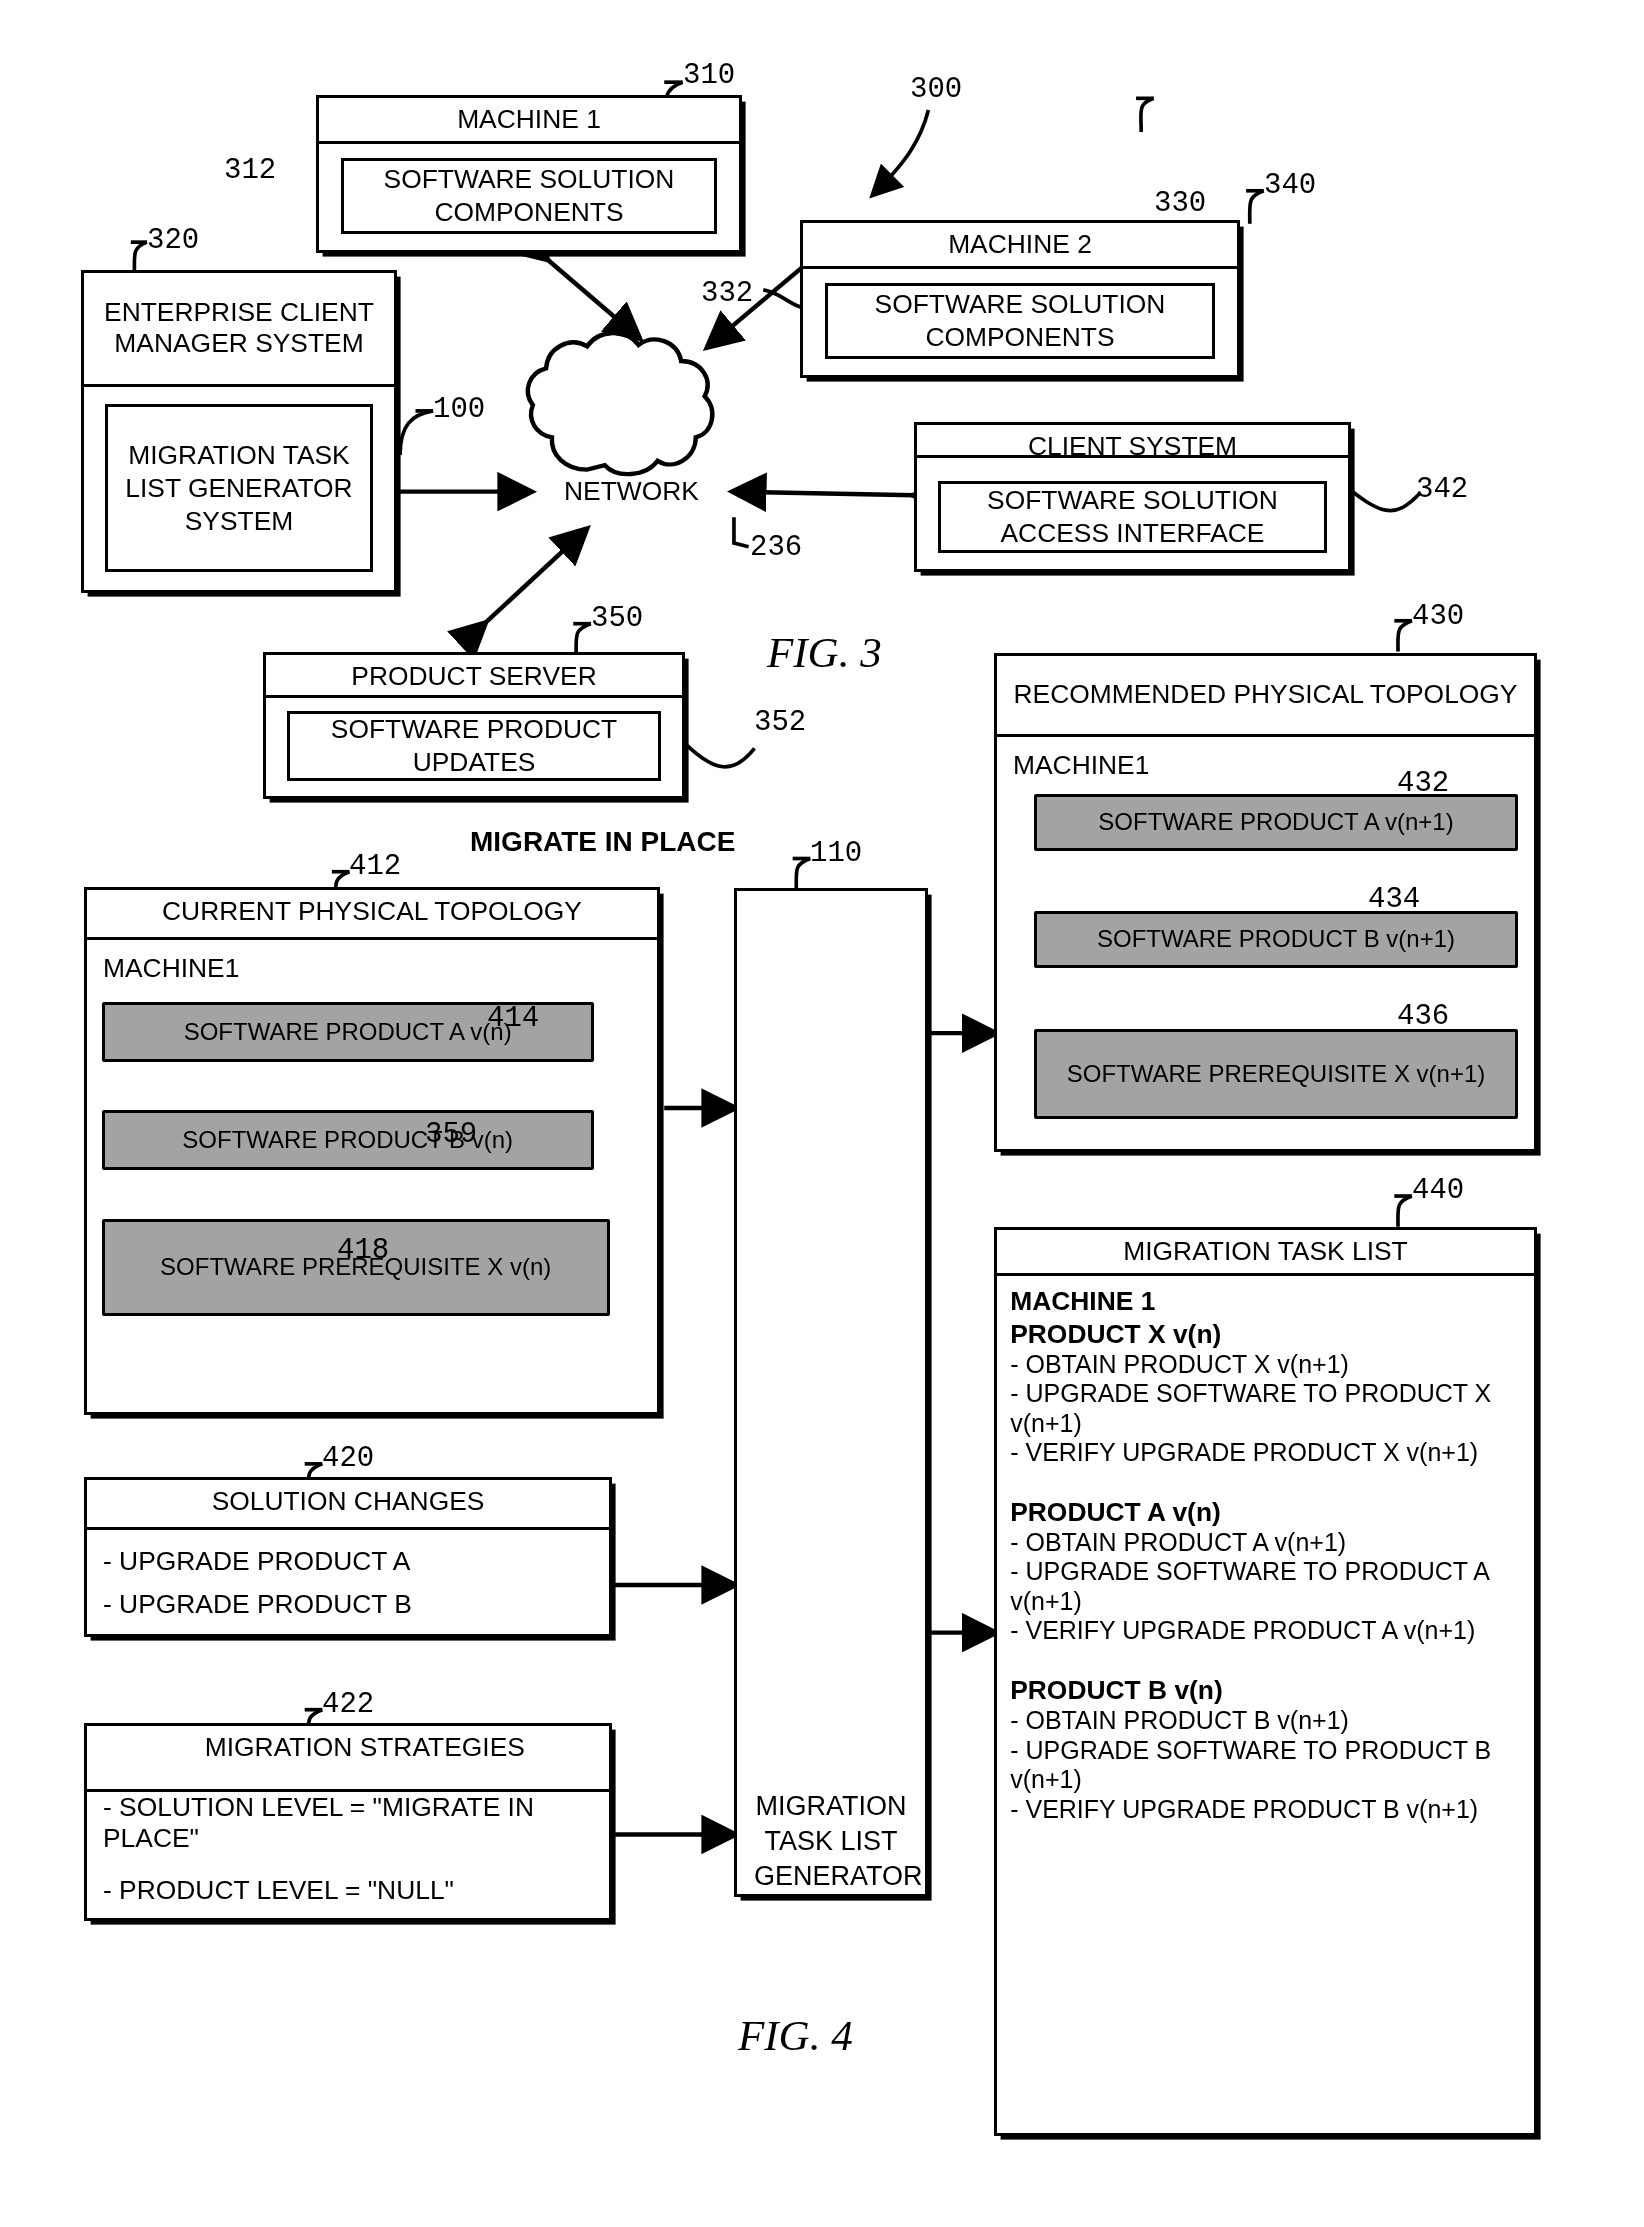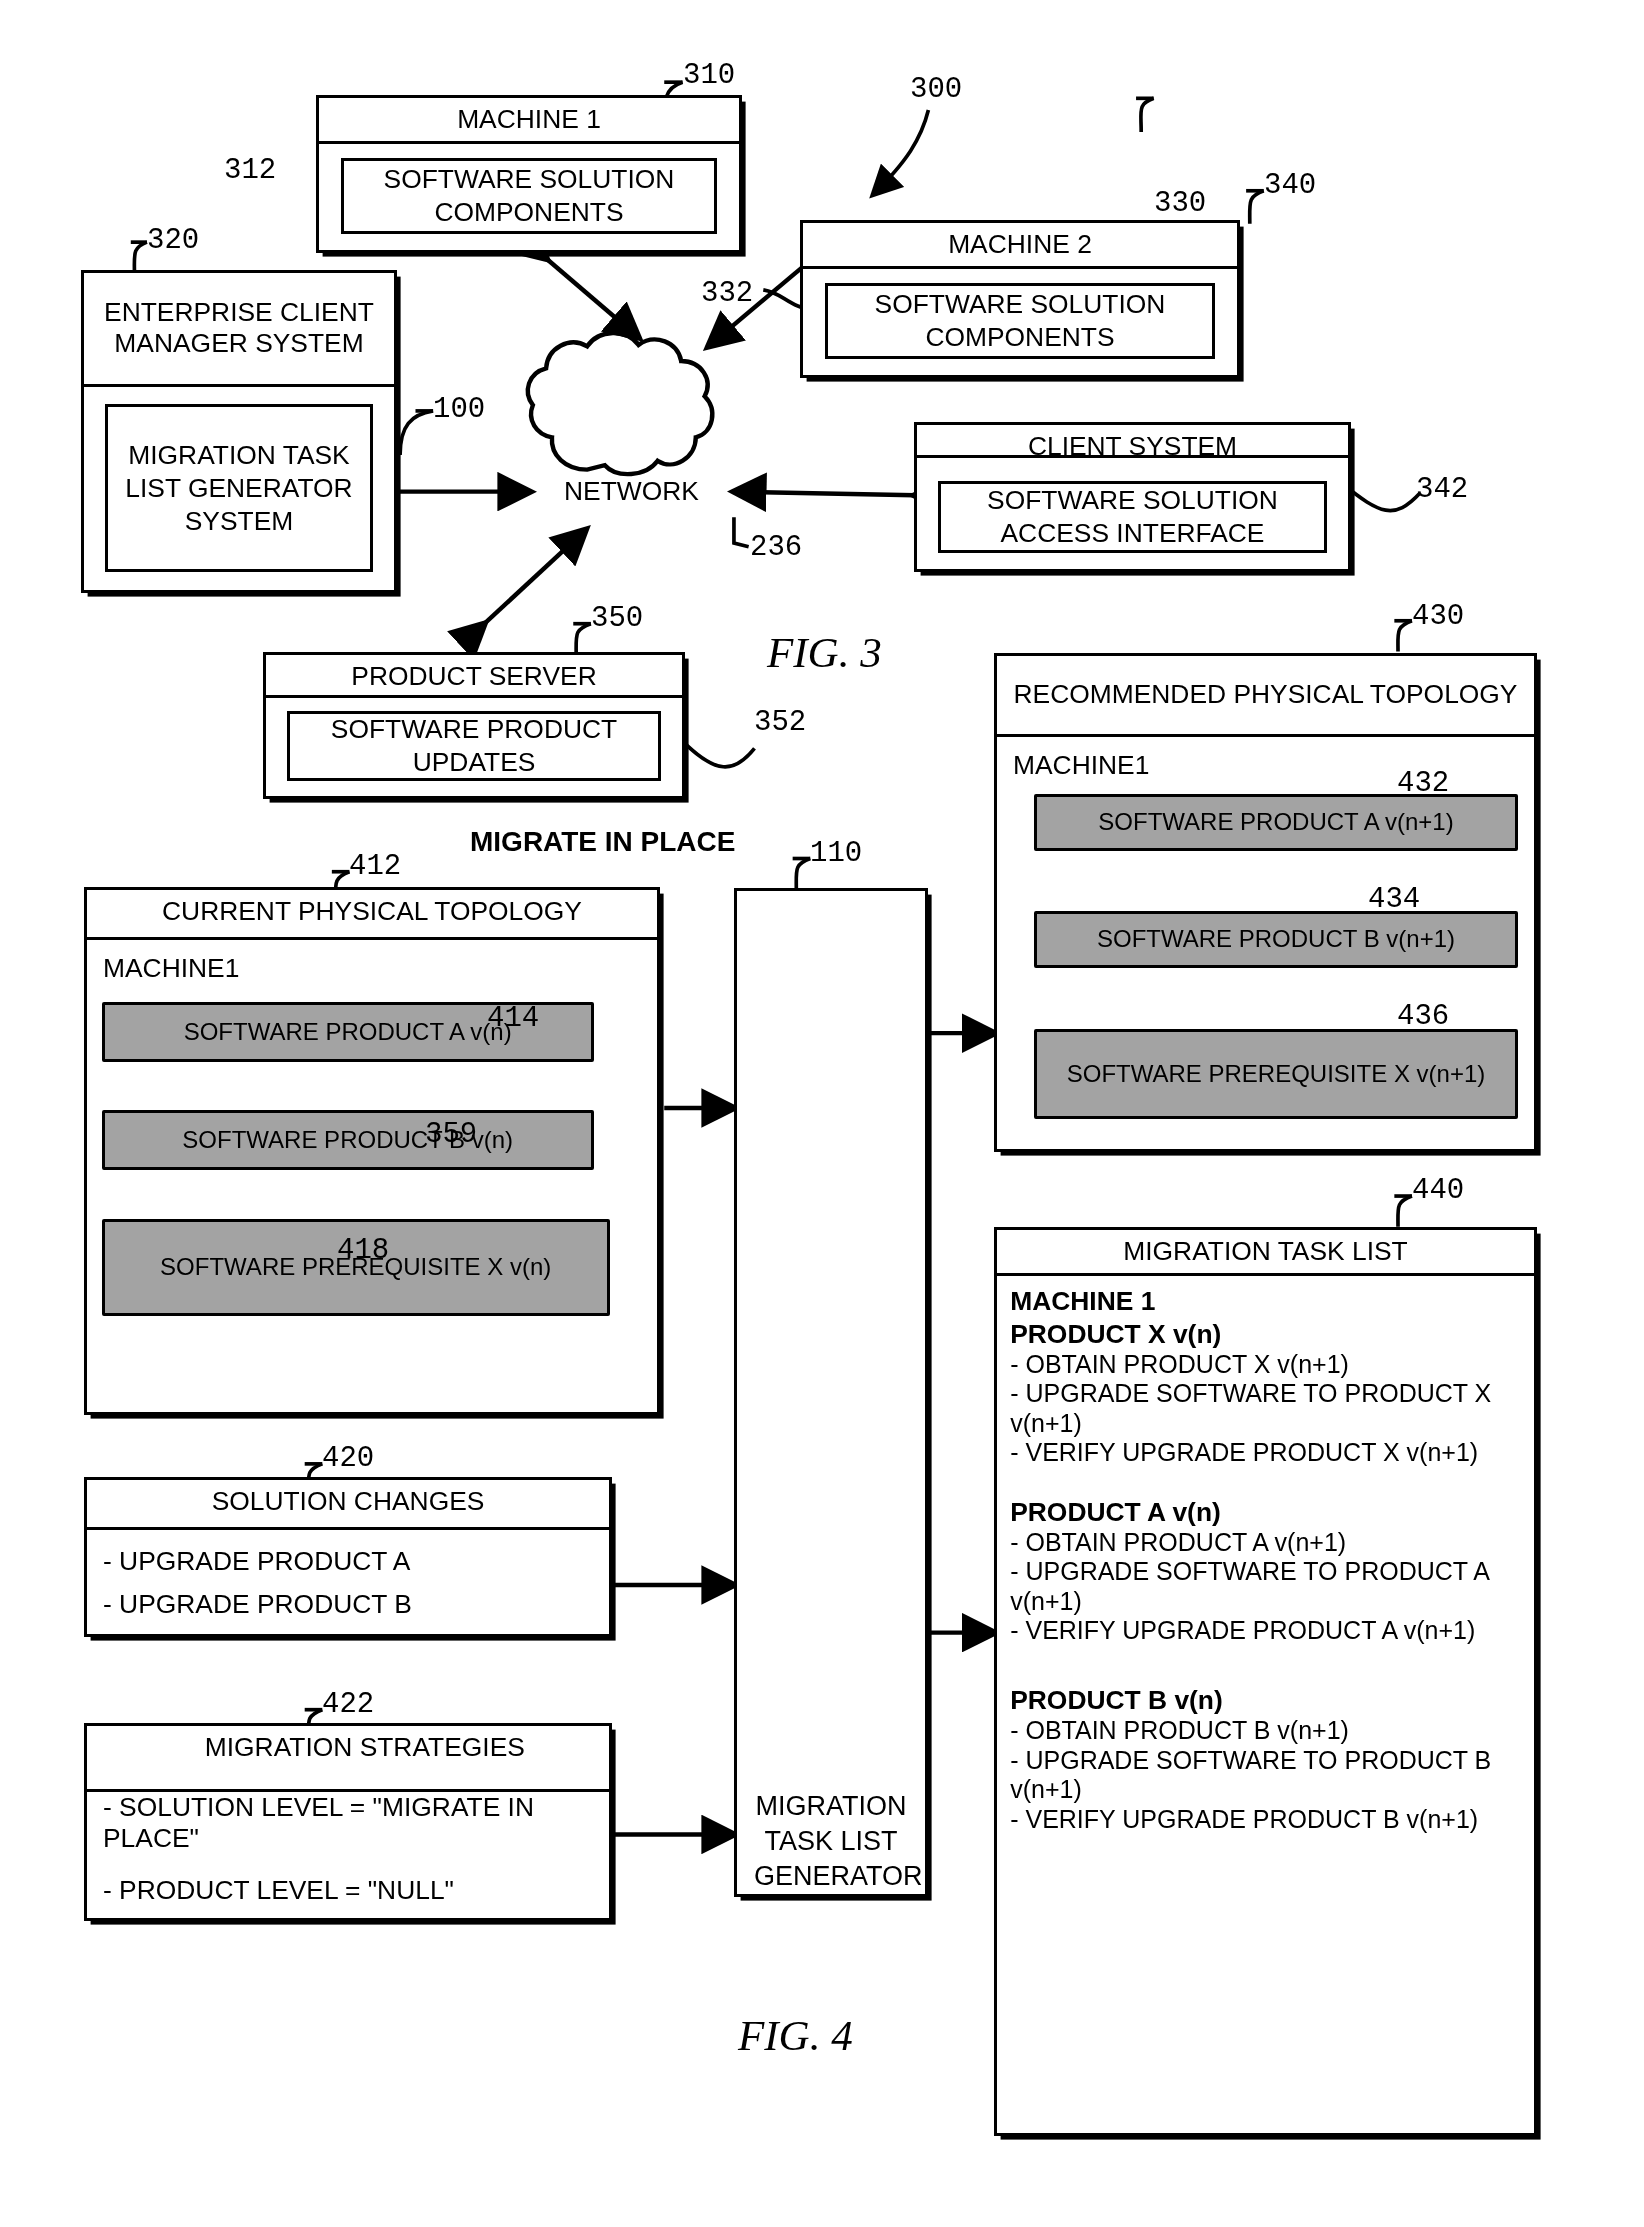--- a/index.html
+++ b/index.html
@@ -250,21 +250,21 @@
       <div class="tasktext" style="position:static;font-size:26.4px;font-weight:bold;margin-top:1.5px;">PRODUCT X v(n)</div>
       <div class="tasktext" style="position:static;width:499px;white-space:normal;">- OBTAIN PRODUCT X v(n+1)</div>
       <div class="tasktext" style="position:static;width:499px;white-space:normal;">- UPGRADE SOFTWARE TO PRODUCT X v(n+1)</div>
       <div class="tasktext" style="position:static;width:499px;white-space:normal;">- VERIFY UPGRADE PRODUCT  X v(n+1)</div>
 
       <div class="tasktext" style="position:static;font-size:26.4px;font-weight:bold;margin-top:29px;">PRODUCT A v(n)</div>
       <div class="tasktext" style="position:static;width:499px;white-space:normal;">- OBTAIN PRODUCT A v(n+1)</div>
       <div class="tasktext" style="position:static;width:499px;white-space:normal;">- UPGRADE SOFTWARE TO PRODUCT A v(n+1)</div>
       <div class="tasktext" style="position:static;width:499px;white-space:normal;">- VERIFY UPGRADE PRODUCT A v(n+1)</div>
 
-      <div class="tasktext" style="position:static;font-size:26.4px;font-weight:bold;margin-top:39px;">PRODUCT B v(n)</div>
+      <div class="tasktext" style="position:static;font-size:26.4px;font-weight:bold;margin-top:29px;">PRODUCT B v(n)</div>
       <div class="tasktext" style="position:static;width:499px;white-space:normal;">- OBTAIN PRODUCT B v(n+1)</div>
       <div class="tasktext" style="position:static;width:499px;white-space:normal;">- UPGRADE SOFTWARE TO PRODUCT B v(n+1)</div>
       <div class="tasktext" style="position:static;width:499px;white-space:normal;">- VERIFY UPGRADE PRODUCT  B v(n+1)</div>
     </div>
   </div>
   <div class="reftag" style="left:1412px;top:1174px;">440</div>
 
   <div class="figlabel" style="left:738px;top:2011px;">FIG. 4</div>
 
 </div>

